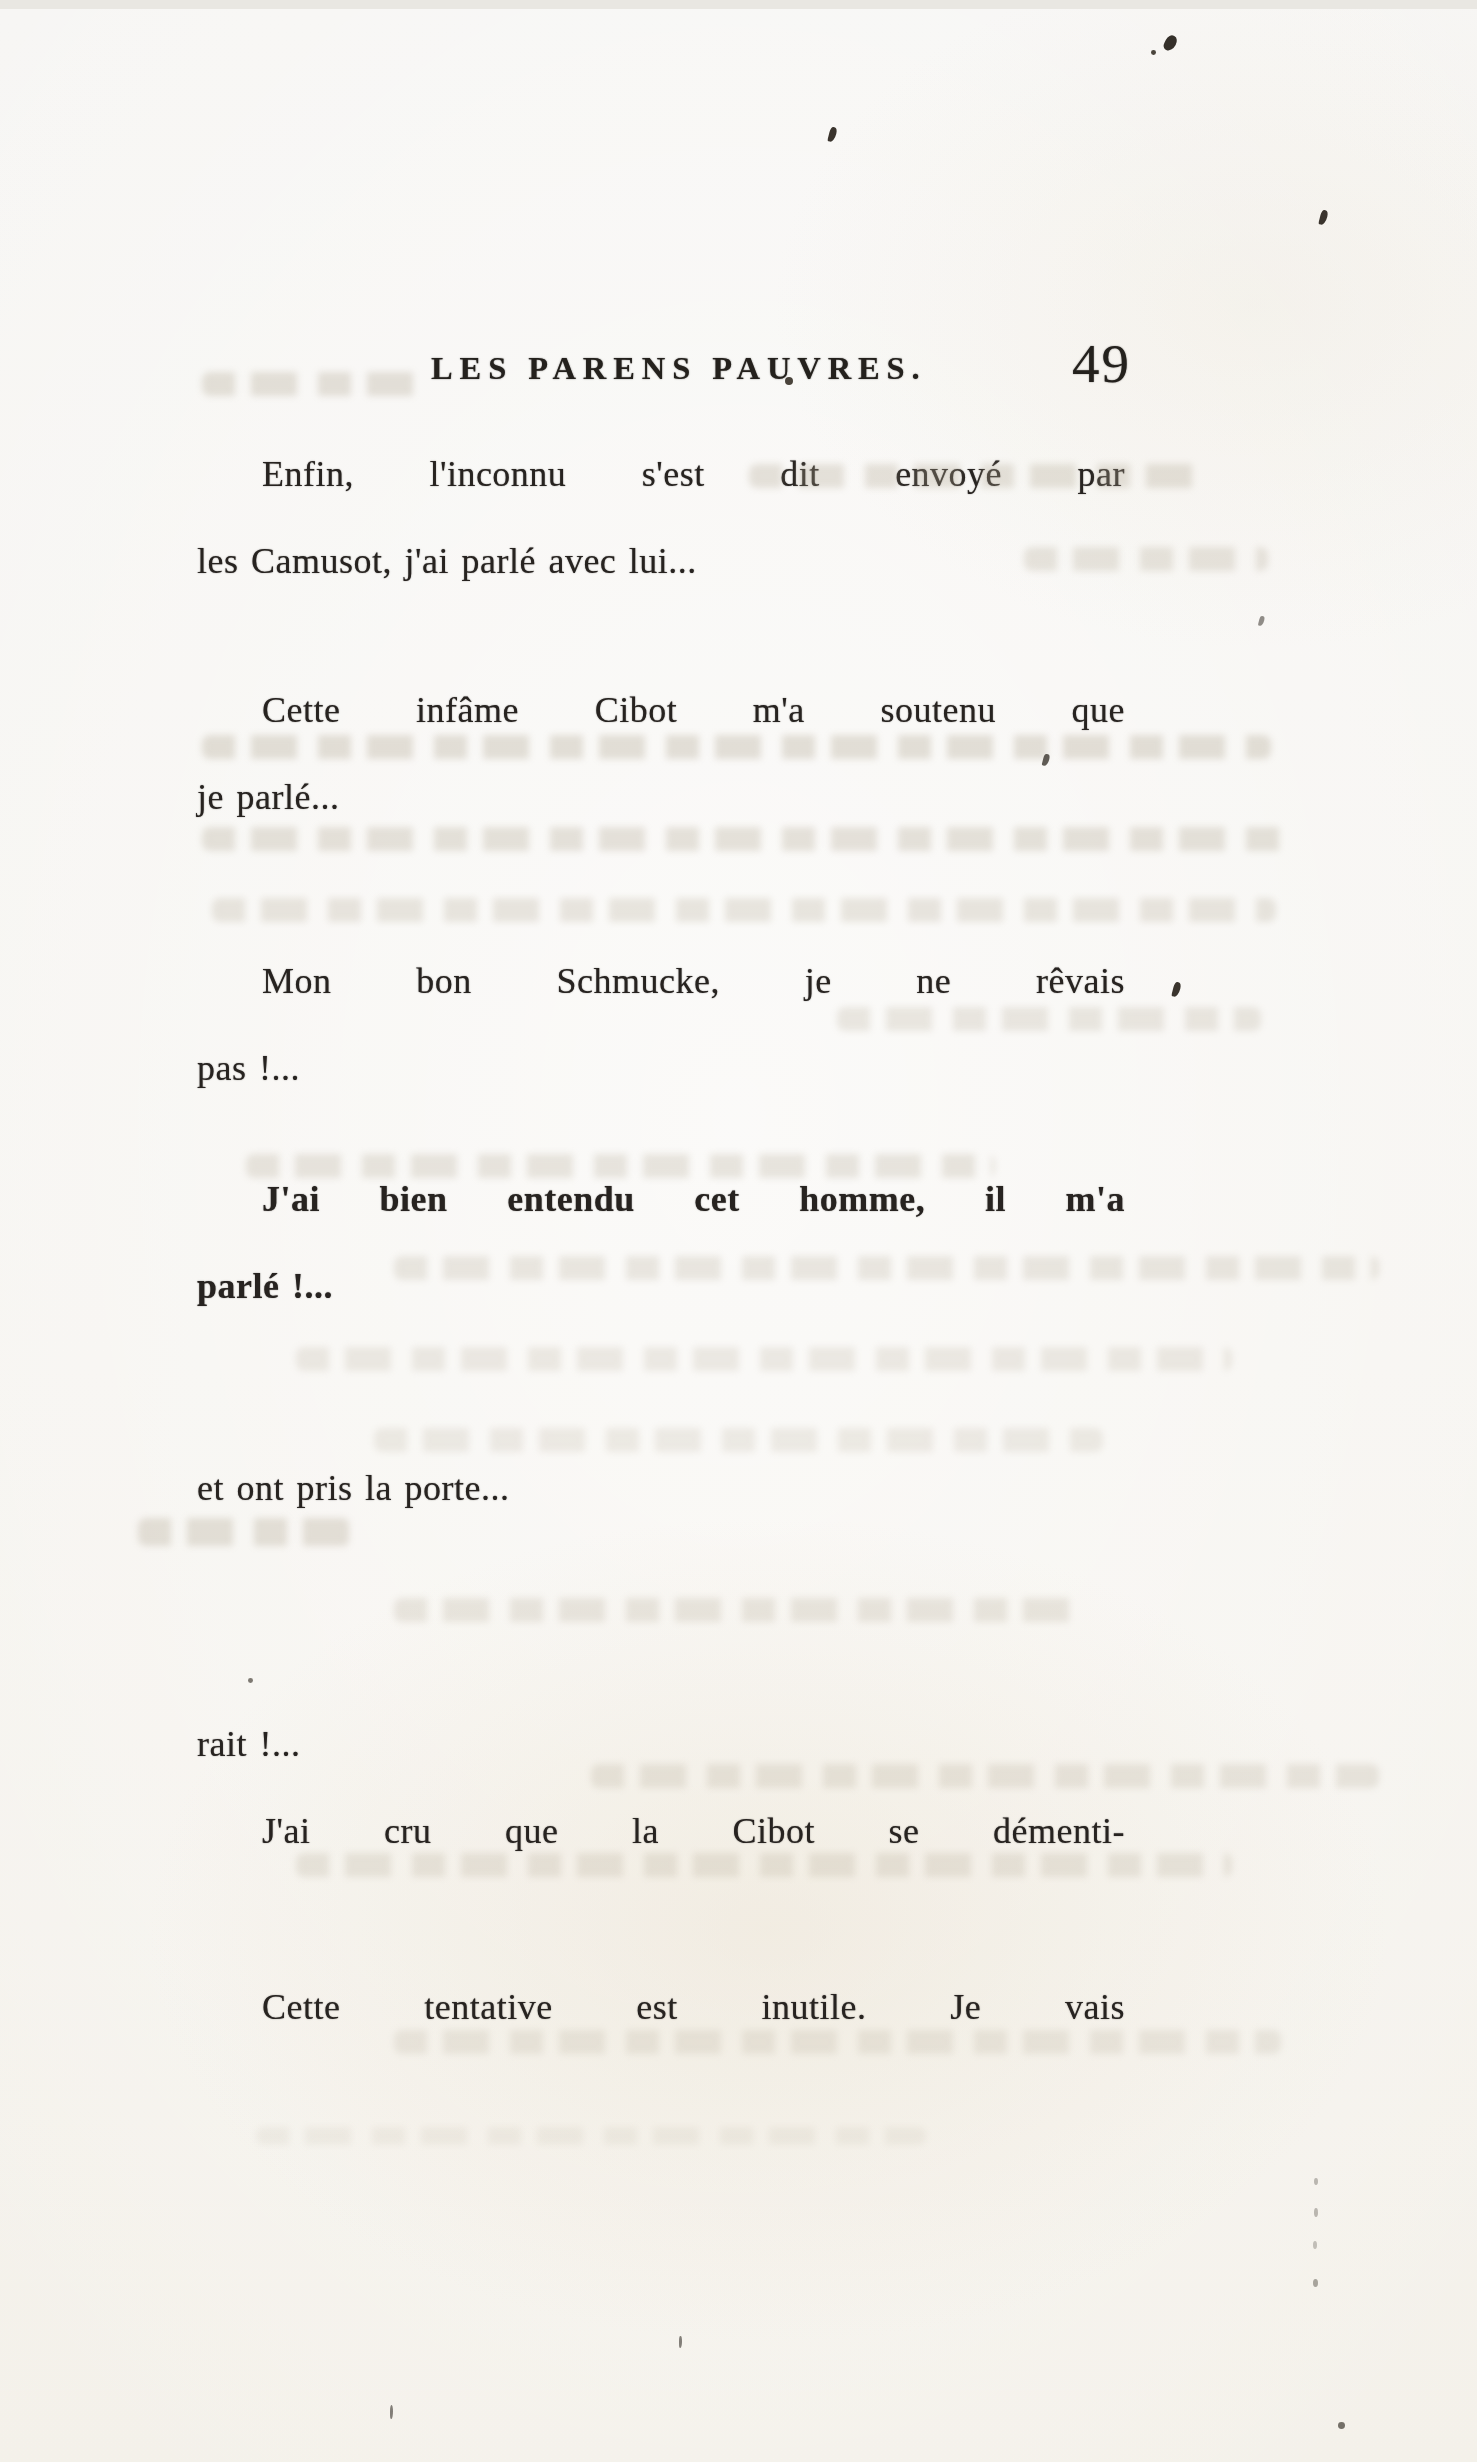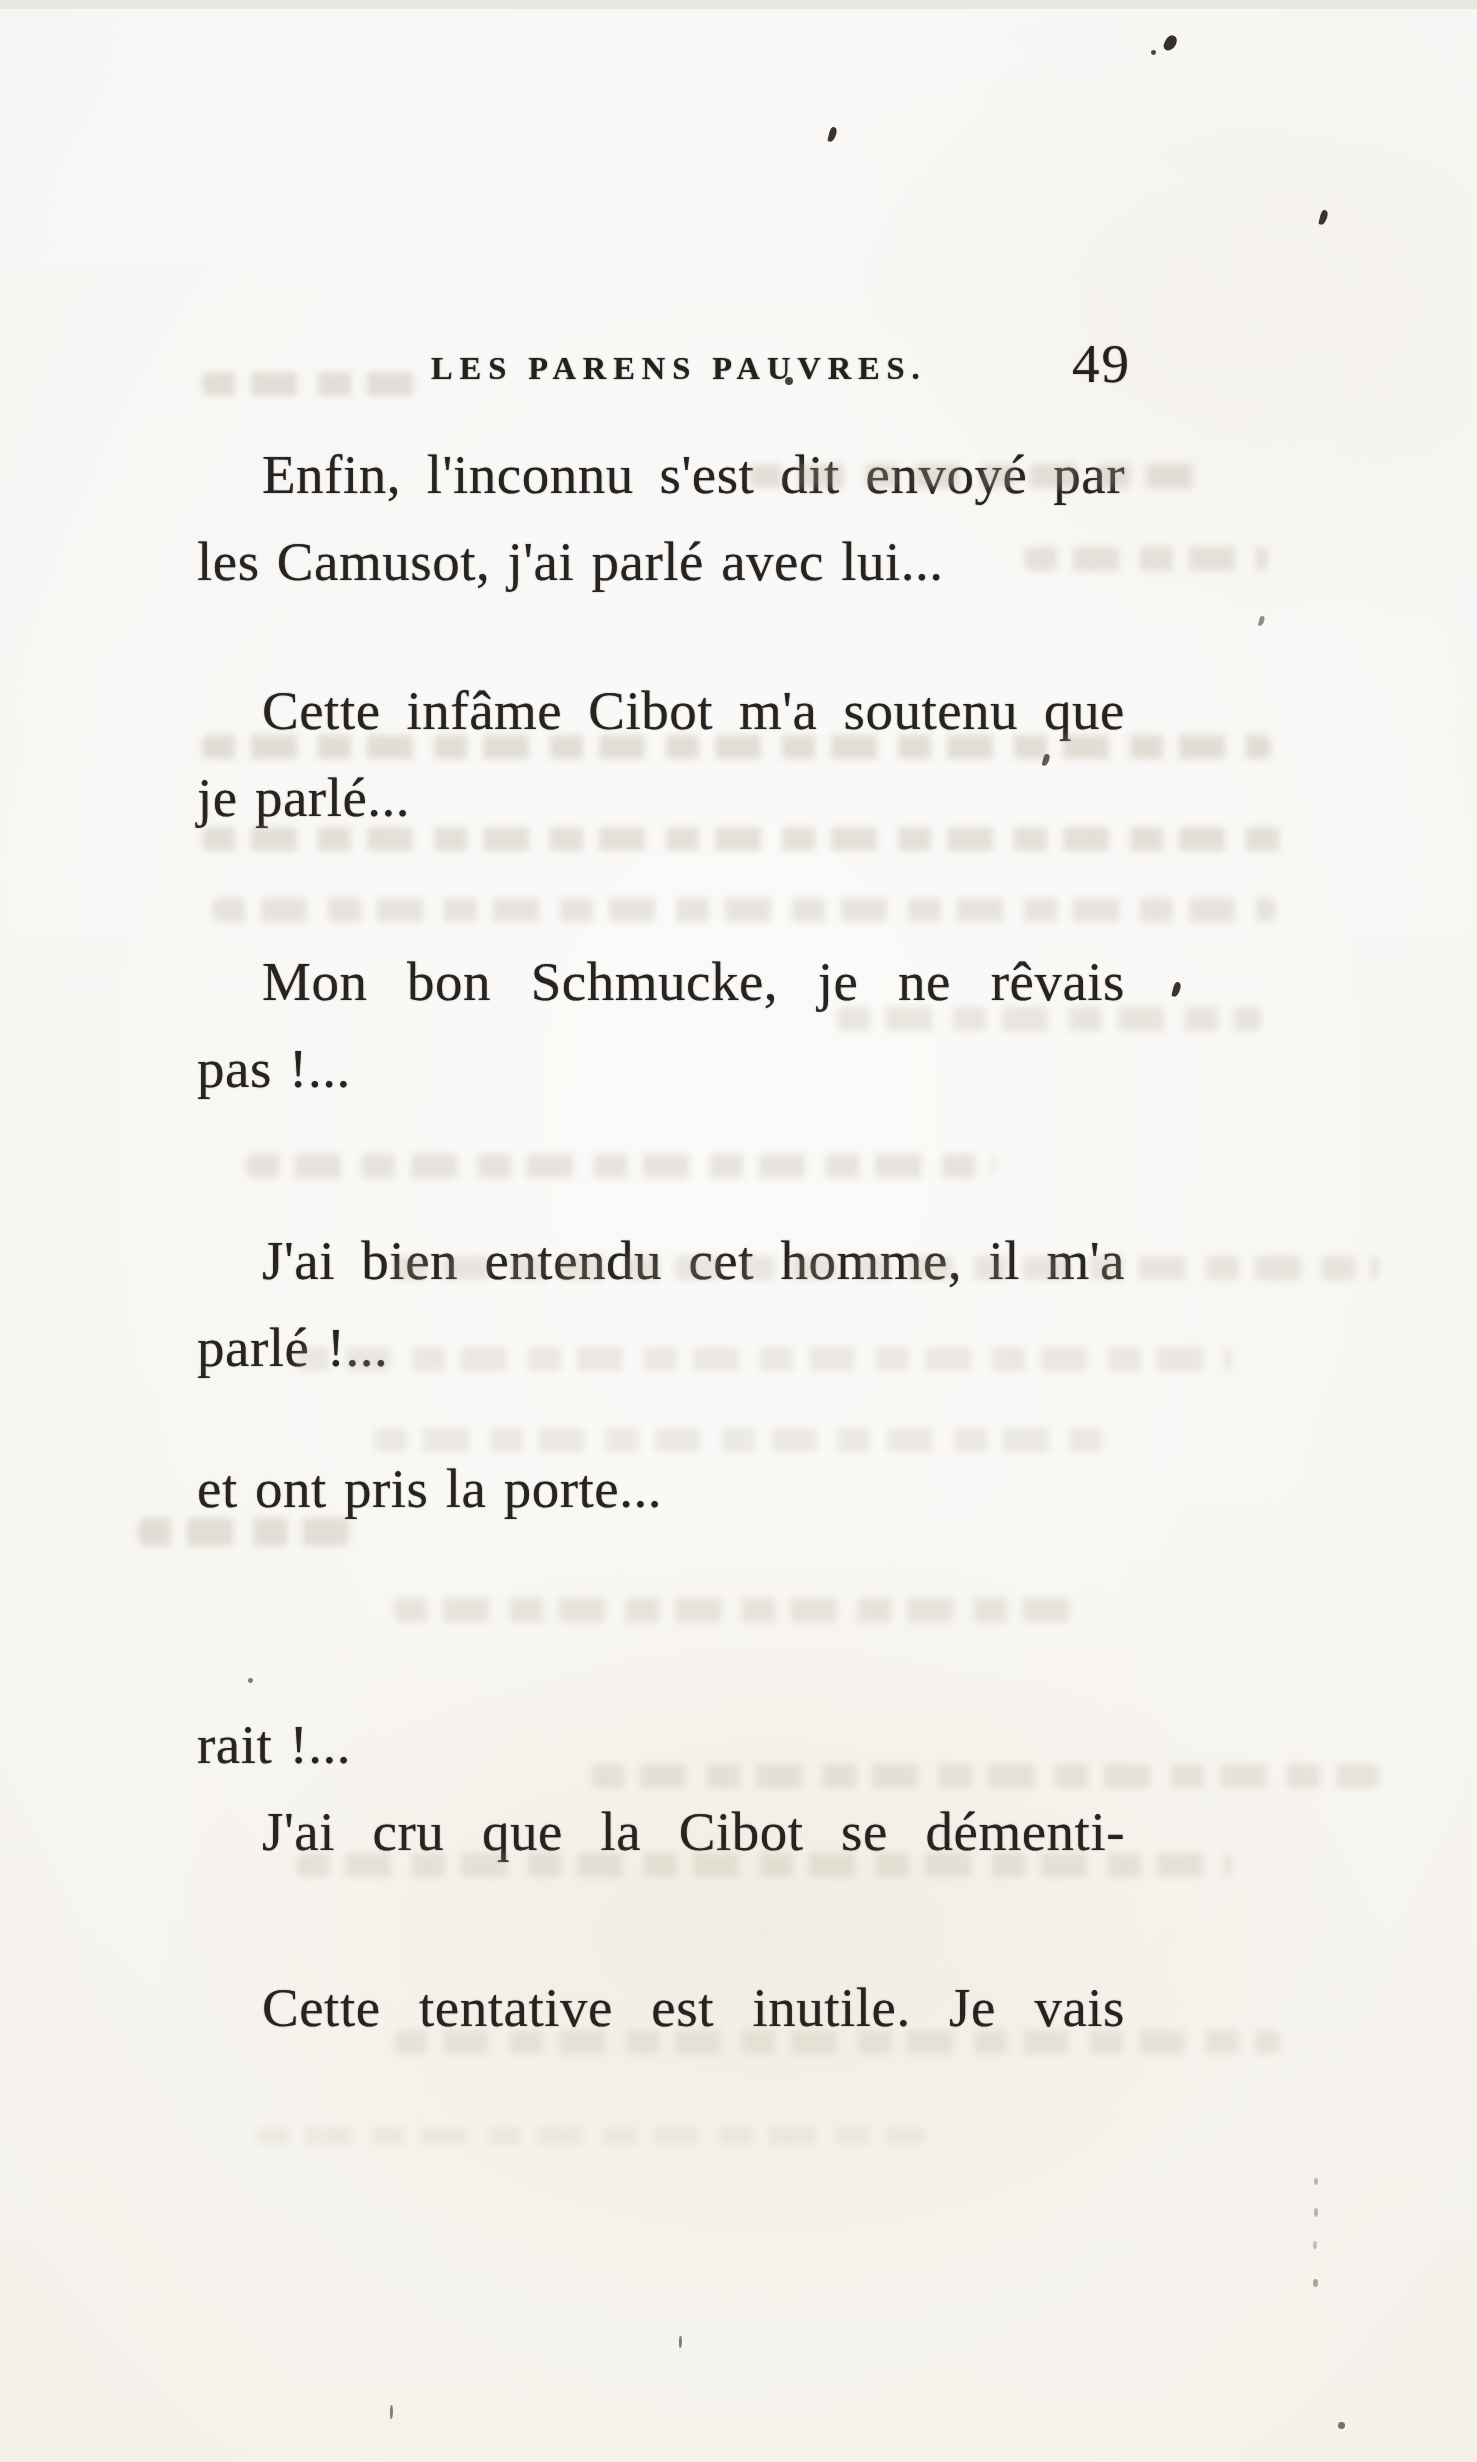--- a/index.html
+++ b/index.html
@@ -26,36 +26,36 @@
   .page-number{
     position:absolute;left:1072px;top:323px;
     font-size:55px;font-weight:500;color:#24211d;
     text-shadow:0 0 1.5px rgba(36,33,29,.6);
     letter-spacing:2px;
     text-align:center;
   }
   
   .para{
     position:absolute;left:197px;width:928px;
-    font-size:55px;line-height:87px;
+    font-size:36px;line-height:87px;
     color:#272320;
     text-shadow:0 0 1.3px rgba(39,35,32,.62);
     letter-spacing:0.5px;
   }
   .para .ln{white-space:normal;}
   .para .first{
     padding-left:65px;
     text-align:justify;
     text-align-last:justify;
   }
   .para .last{text-align:left;word-spacing:3px;}
   .p1{top:422px;}
   .p2{top:658px;}
   .p3{top:929px;}
-  .p4{top:1208px;}
+  .p4{top:1147px;font-weight:bold;}
   .p5{top:1436px;}
   .p6{top:1692px;}
   .p7{top:1955px;}
   
   .ghost{
     position:absolute;height:23.6px;border-radius:7.9px;
     background:repeating-linear-gradient(90deg,
       rgba(178,168,148,.8) 0px, rgba(178,168,148,.8) 33px,
       rgba(178,168,148,0) 33px, rgba(178,168,148,0) 49px,
       rgba(178,168,148,.8) 49px, rgba(178,168,148,.8) 95px,

